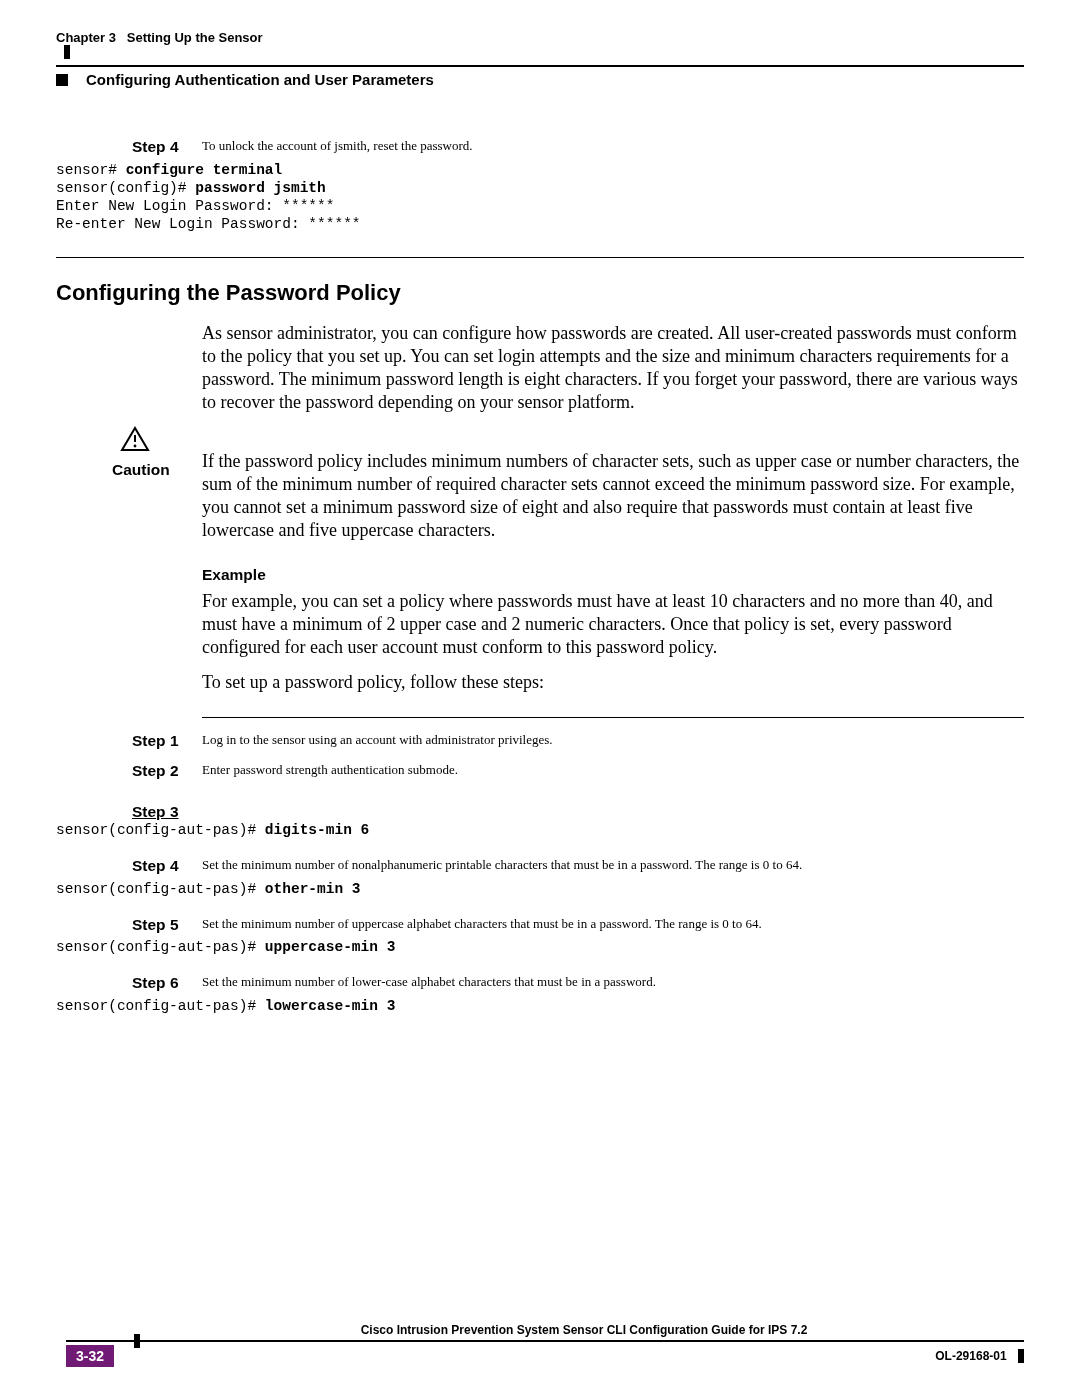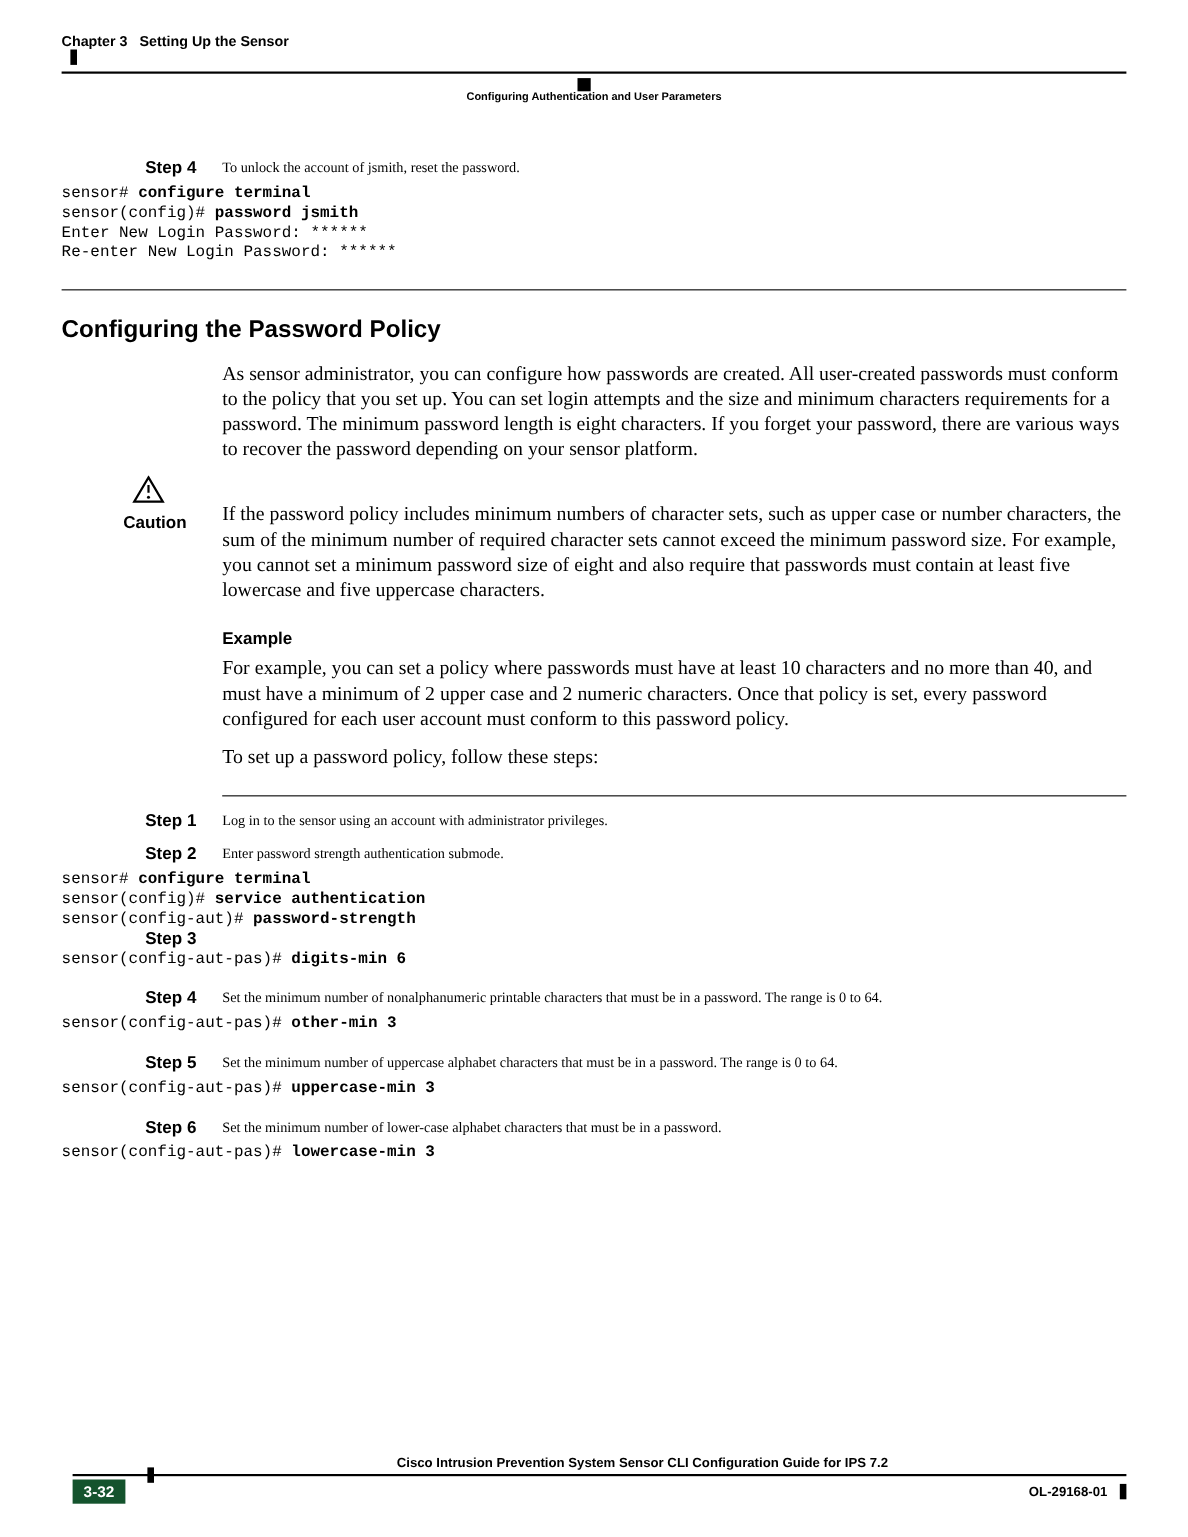--- a/index.html
+++ b/index.html
@@ -30,24 +30,23 @@
   .header .chapter { margin-right: 14px; font-weight: bold; }
   .header-bar {
     height: 2px;
     background: #000;
     margin-bottom: 4px;
   }
   .subhead-row {
     display: flex;
     align-items: center;
     font-family: Arial, Helvetica, sans-serif;
-    font-size: 10px;
+    font-size: 15px;
     font-weight: bold;
     margin-bottom: 50px;
-    flex-direction: column;
   }
   .black-square {
     width: 12px;
     height: 12px;
     background: #000;
     margin-right: 18px;
     display: inline-block;
   }
   pre.code {
     font-family: "Courier New", Courier, monospace;
@@ -169,21 +168,21 @@
   .footer-line2 {
     display: flex;
     justify-content: space-between;
     align-items: center;
     margin-top: 3px;
     font-family: Arial, Helvetica, sans-serif;
     font-size: 12px;
     font-weight: bold;
   }
   .page-badge {
-    background: #14532d;
+    background: #701a75;
     color: #fff;
     padding: 3px 10px;
     font-size: 14px;
     font-weight: bold;
     display: inline-block;
   }
   .footer-right-mark {
     display: inline-block;
     width: 6px;
     height: 14px;
@@ -259,25 +258,22 @@
         <p>Log in to the sensor using an account with administrator privileges.</p>
       </div>
   </div>
 
   <div class="step-row">
     <div class="step-label">Step 2</div>
     <div class="step-body">
         <p>Enter password strength authentication submode.</p>
       </div>
   </div>
-  <pre class="code indent-code"><span>sensor# </span><b>configure terminal</b>
-<span>sensor(config)# </span><b>service authentication</b>
-<span>sensor(config-aut)# </span><b>password-strength</b></pre>
-
-  <div class="step-row" style="margin-top:0;">
+
+  <div class="step-row" style="margin-top:18px;text-decoration:underline;">
     <div class="step-label">Step 3</div>
   </div>
   <pre class="code indent-code"><span>sensor(config-aut-pas)# </span><b>digits-min 6</b></pre>
 
   <div class="step-row" style="margin-top:18px;">
     <div class="step-label">Step 4</div>
     <div class="step-body">
         <p>Set the minimum number of nonalphanumeric printable characters that must be in a password. The range is 0 to 64.</p>
       </div>
   </div>

